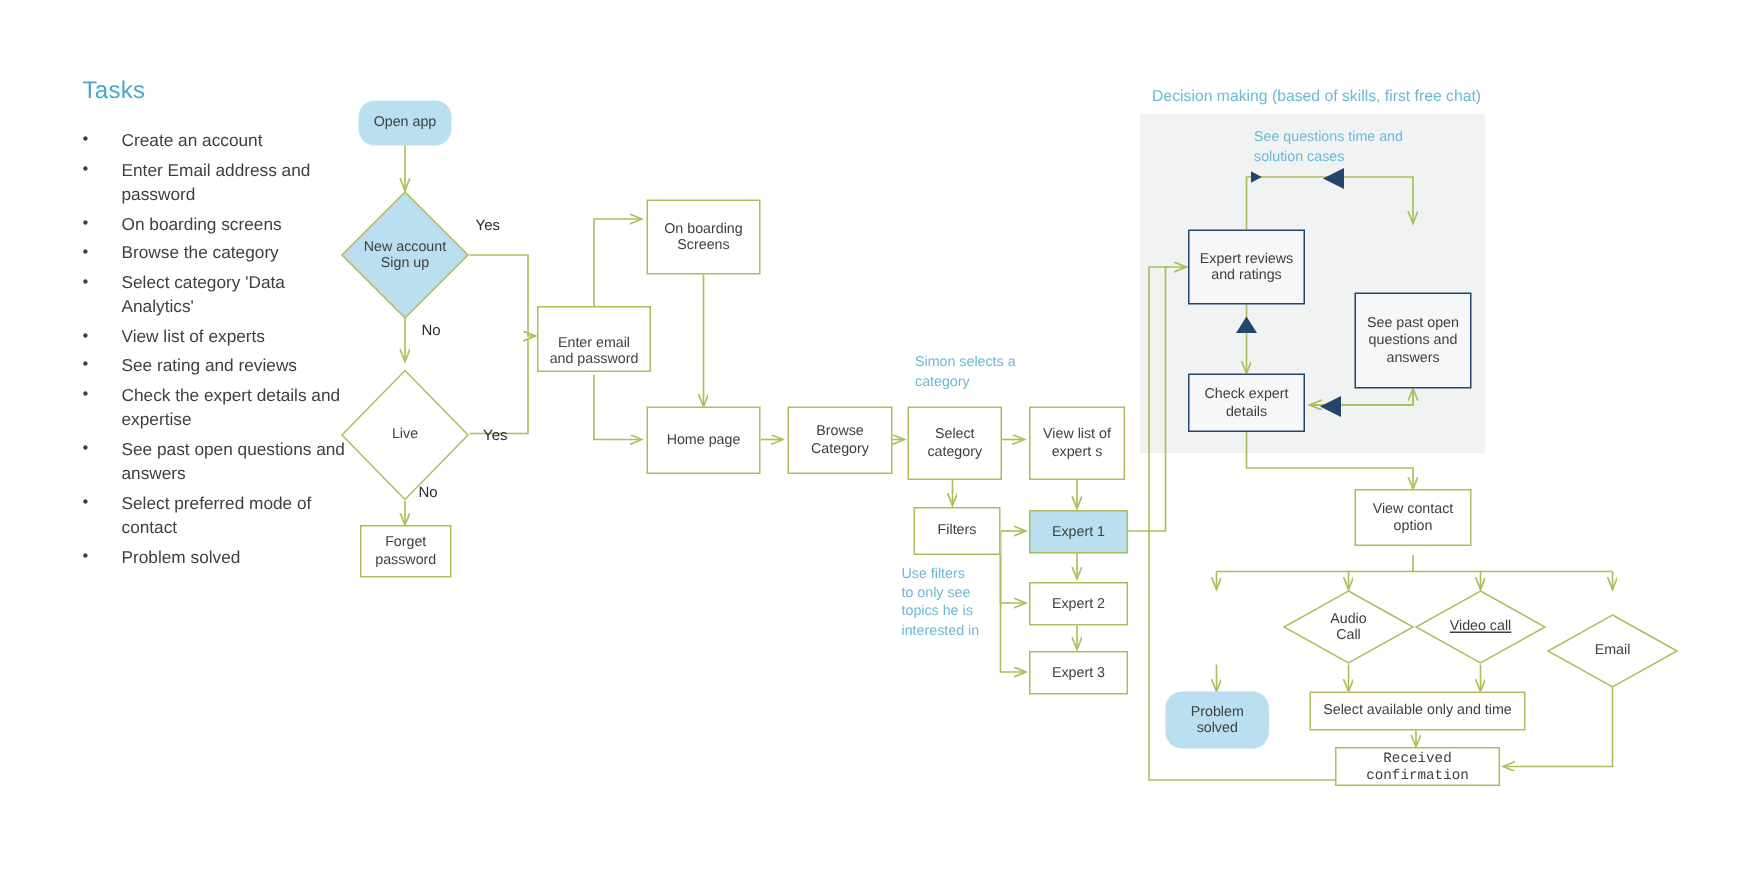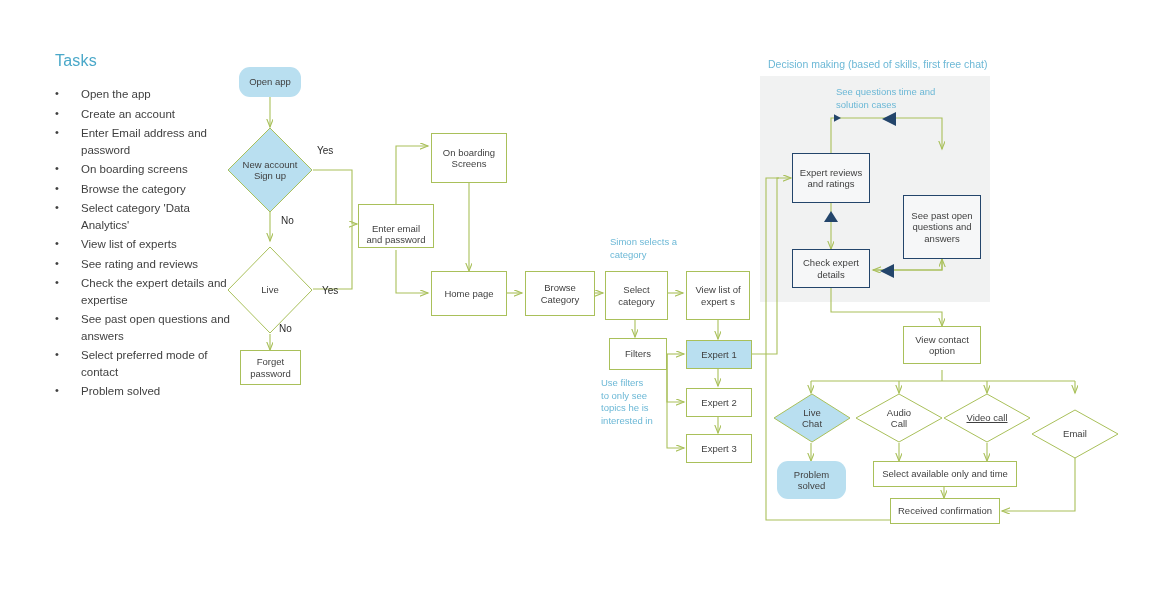--- a/index.html
+++ b/index.html
@@ -134,21 +134,20 @@
     <g>
       <polygon points="896,112 896,126 882,119" fill="#23456b"></polygon>
       <polygon points="838,212 824,212 831,223" fill="#23456b" transform="rotate(180 831 217)"></polygon>
       <polygon points="894,264 894,278 880,271" fill="#23456b"></polygon>
     </g>
   </svg>
 
   <div id="tasks-panel">
     <div id="tasks-title">Tasks</div>
     <ul id="tasks-list">
-      <li>Open the app</li>
       <li>Create an account</li>
       <li>Enter Email address and password</li>
       <li>On boarding screens</li>
       <li>Browse the category</li>
       <li>Select category 'Data Analytics'</li>
       <li>View list of experts</li>
       <li>See rating and reviews</li>
       <li>Check the expert details and expertise</li>
       <li>See past open questions and answers</li>
       <li>Select preferred mode of contact</li>
@@ -227,26 +226,20 @@
   </div>
 
   <div class="node navy" style="left:792px;top:249px;width:78px;height:39px;">
     <span style="width:66px;">Check expert details</span>
   </div>
 
   <div class="node rect" style="left:903px;top:326px;width:78px;height:38px;">
     <span style="width:66px;">View contact option</span>
   </div>
 
-  <div class="diamond" style="left:773px;top:393px;width:78px;height:50px;">
-    <svg class="dshape" viewBox="0 0 78 50">
-      <polygon points="39,1 77,25 39,49 1,25" fill="#b9dff0" stroke="#a9c05a" stroke-width="1"></polygon>
-    </svg>
-    <span class="dlabel" style="width:40px;">Live Chat</span>
-  </div>
 
   <div class="diamond" style="left:855px;top:393px;width:88px;height:50px;">
     <svg class="dshape" viewBox="0 0 88 50">
       <polygon points="44,1 87,25 44,49 1,25" fill="#ffffff" stroke="#a9c05a" stroke-width="1"></polygon>
     </svg>
     <span class="dlabel" style="width:42px;">Audio Call</span>
   </div>
 
   <div class="diamond" style="left:943px;top:393px;width:88px;height:50px;text-decoration:underline;">
     <svg class="dshape" viewBox="0 0 88 50">
@@ -264,21 +257,21 @@
 
   <div class="node pill" style="left:777px;top:461px;width:69px;height:38px;">
     <span style="width:60px;">Problem solved</span>
   </div>
 
   <div class="node rect" style="left:873px;top:461px;width:144px;height:26px;">
     <span style="width:130px;">Select available only and time</span>
   </div>
 
   <div class="node rect" style="left:890px;top:498px;width:110px;height:26px;">
-    <span style="width:100px;">Received confirmation</span>
+    <span style="width:100px;font-family:Liberation Mono, monospace;">Received confirmation</span>
   </div>
 
   <div class="wirelabel" style="left:317px;top:145px;">Yes</div>
   <div class="wirelabel" style="left:281px;top:215px;">No</div>
   <div class="wirelabel" style="left:322px;top:285px;">Yes</div>
   <div class="wirelabel" style="left:279px;top:323px;">No</div>
 
   <div class="panel-title" style="left:768px;top:58px;width:240px;">Decision making (based of skills, first free chat)</div>
 
   <div class="annot" style="left:836px;top:86px;width:115px;">See questions time and solution cases</div>

